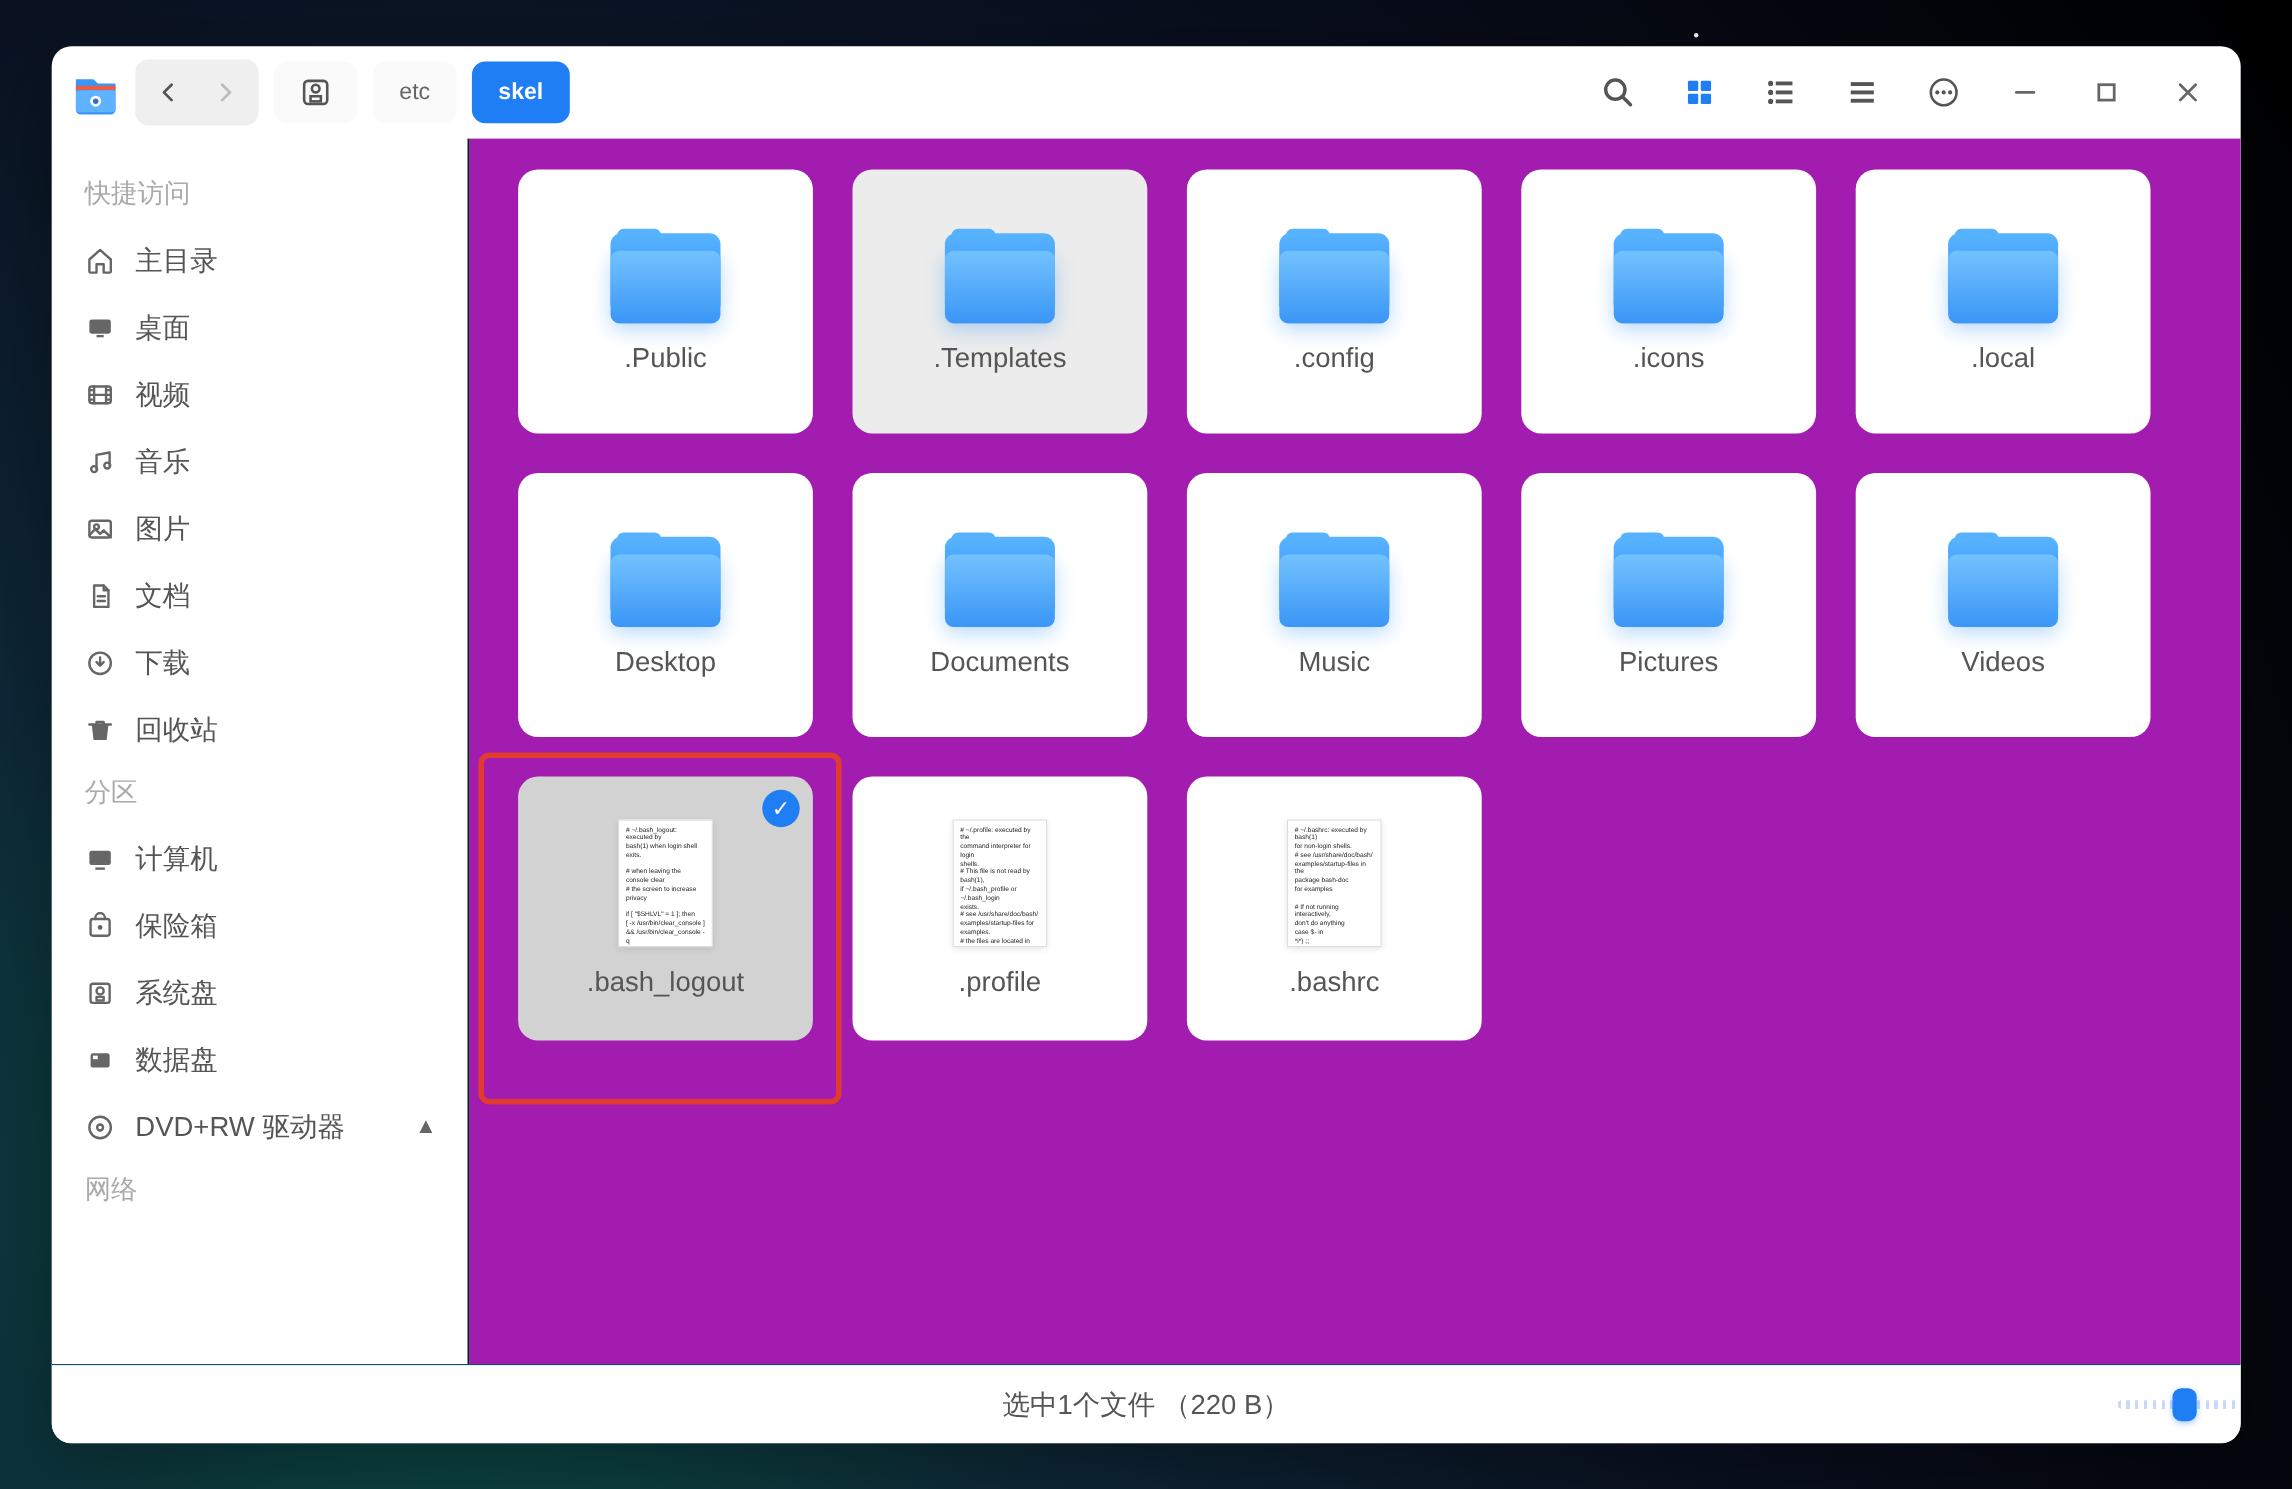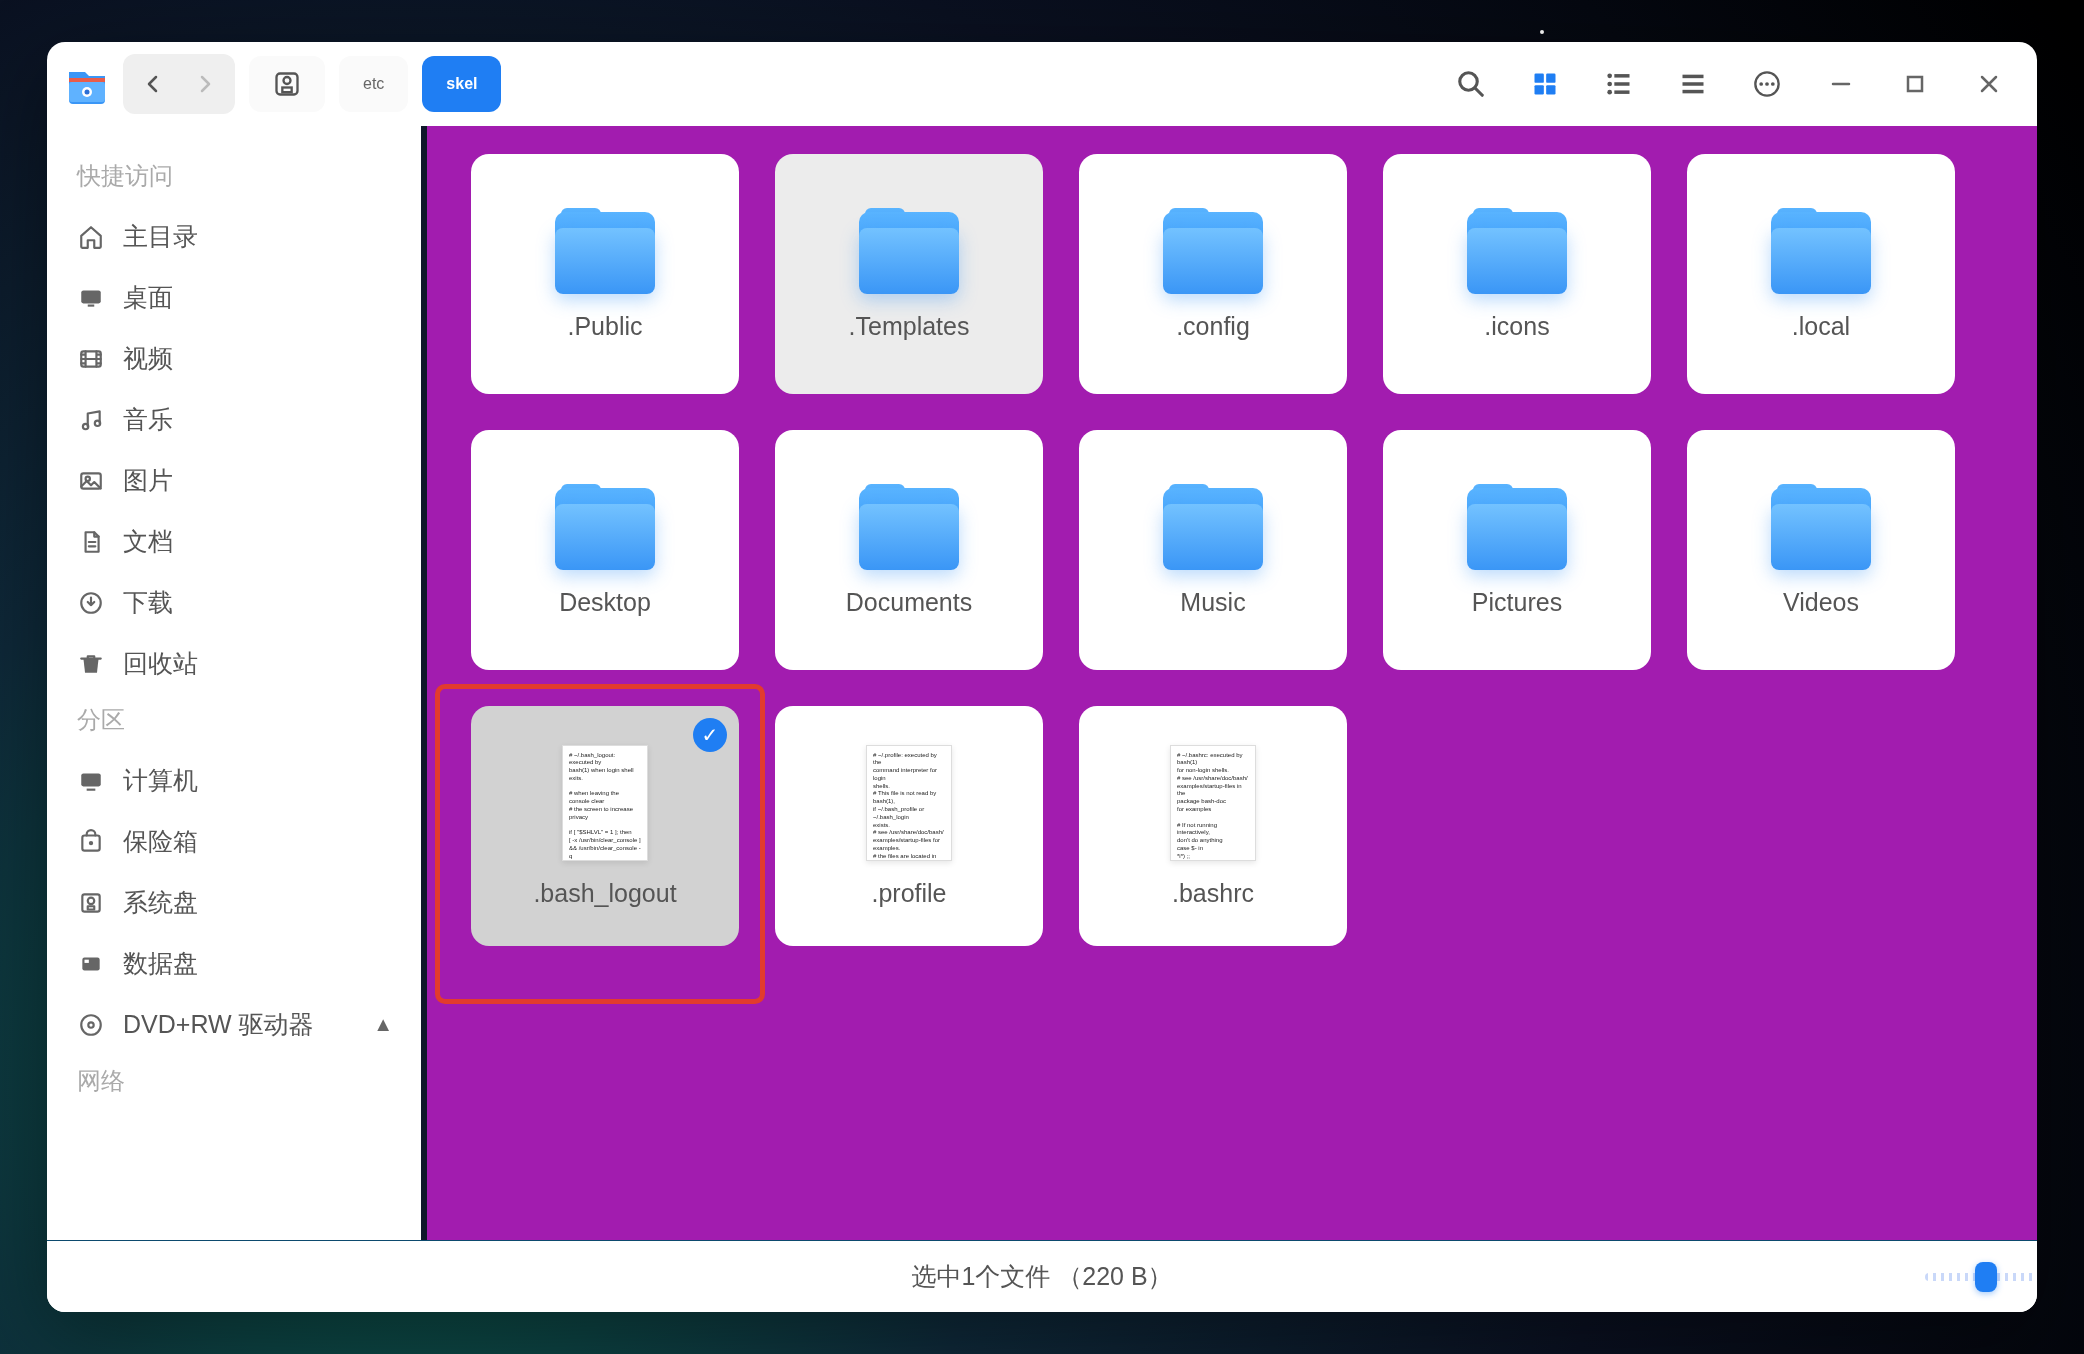--- a/index.html
+++ b/index.html
@@ -38,35 +38,35 @@
   .nav-group {
     display: flex; align-items: center; background: #efefef; border-radius: 12px; padding: 4px;
   }
   .nav-btn {
     width: 52px; height: 52px; display: flex; align-items: center; justify-content: center;
     border-radius: 10px; color: #555; cursor: pointer;
   }
   .nav-btn.disabled { color: #bbb; cursor: default; }
   .crumb {
     height: 56px; padding: 0 24px; border-radius: 12px;
-    display: flex; align-items: center; font-size: 16px; color: #666;
+    display: flex; align-items: center; font-size: 21px; color: #666;
     background: #fafafa; cursor: pointer;
   }
   .crumb .disk-icon { margin: 0; }
   .crumb.active { background: #1f7ef3; color: #fff; font-weight: 600; }
   .spacer { flex: 1; }
   .tb-btn {
     width: 60px; height: 60px; display: flex; align-items: center; justify-content: center;
     color: #555; cursor: pointer; border-radius: 10px;
   }
   .tb-btn.accent { color: #1f7ef3; }
   .win-btn { width: 60px; height: 60px; display: flex; align-items: center; justify-content: center; color: #666; cursor: pointer; }
   .body { flex: 1; display: flex; min-height: 0; }
   .sidebar {
-    width: 380px; border-right: 6px solid #0f172a; padding: 24px 0; overflow-y: auto;
+    width: 380px; border-right: 2px solid #0f172a; padding: 24px 0; overflow-y: auto;
   }
   .side-section-title {
     font-size: 24px; color: #aaa; padding: 10px 30px 14px; font-weight: 500;
   }
   .side-item {
     display: flex; align-items: center; gap: 18px;
     padding: 14px 30px; font-size: 25px; color: #555; cursor: pointer;
     position: relative;
   }
   .side-ico { width: 28px; height: 28px; display: flex; align-items: center; justify-content: center; color: #666; }

